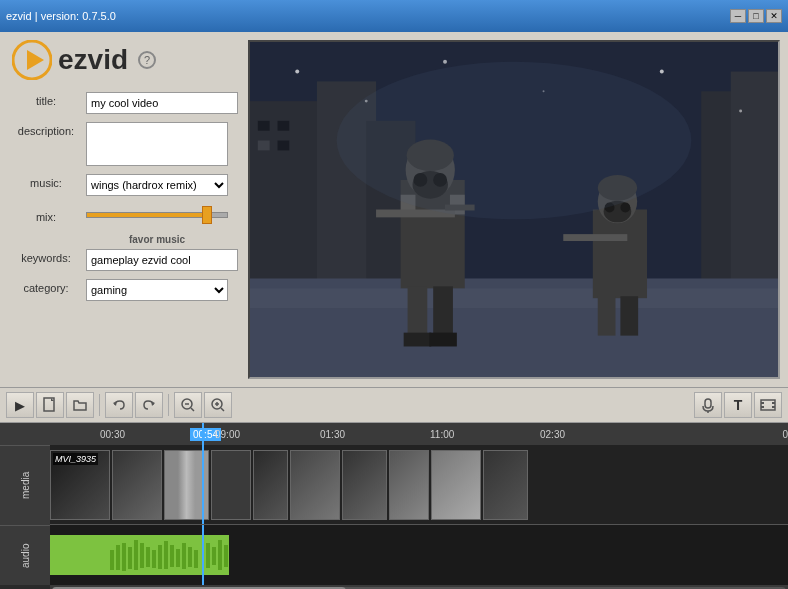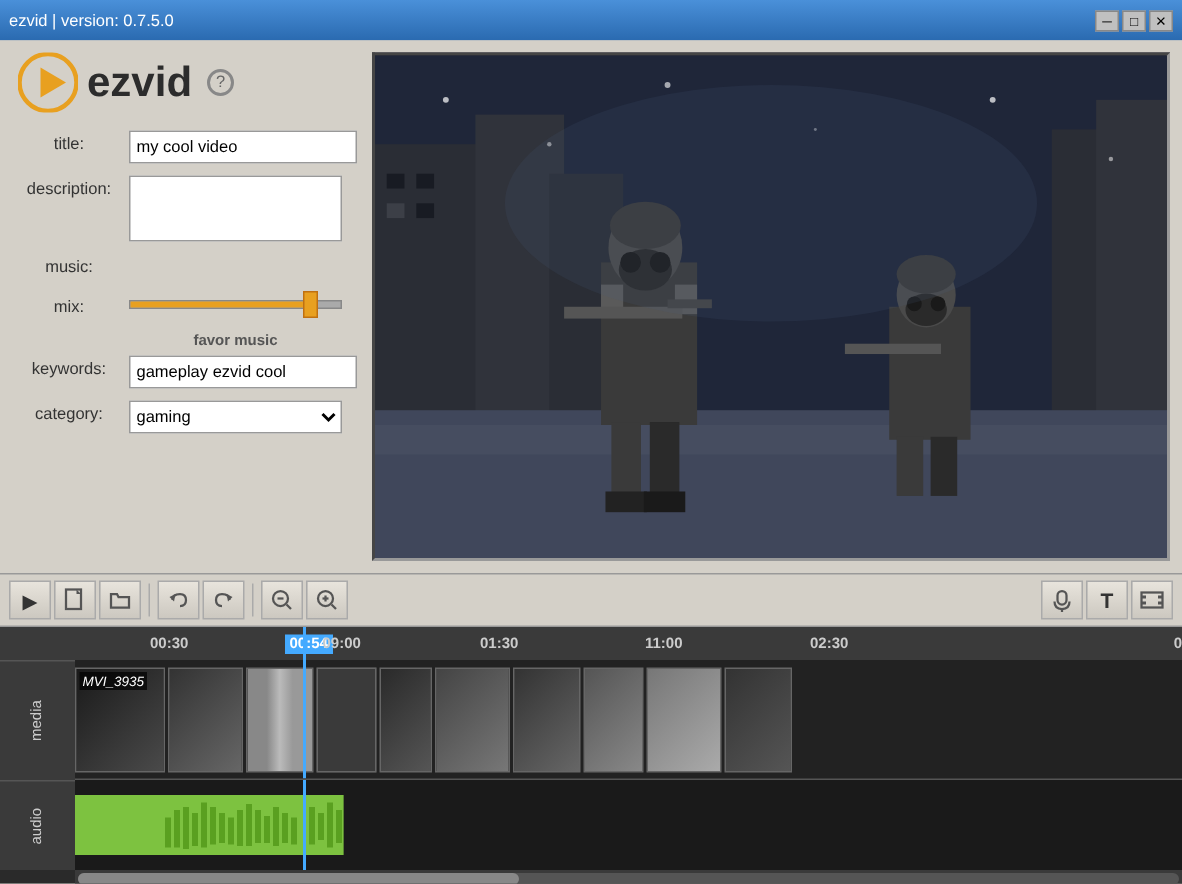--- a/index.html
+++ b/index.html
@@ -8,25 +8,25 @@
       font-size: 12px;
       background: #c0c0c0;
       width: 788px;
       height: 589px;
       overflow: hidden;
     }
 
     
     #titlebar {
       background: linear-gradient(to bottom, #4a90d9, #2a6ab0);
-      height: 27px;
+      height: 16px;
       display: flex;
       align-items: center;
       justify-content: space-between;
-      padding: 0 6px;
+      padding: 16px 6px;
       color: white;
       font-size: 11px;
     }
     #titlebar-controls {
       display: flex;
       gap: 2px;
     }
     .title-btn {
       width: 16px;
       height: 14px;
@@ -247,21 +247,20 @@
       display: flex;
       align-items: center;
       height: 100%;
       width: 100%;
       position: relative;
     }
     .time-marker {
       position: absolute;
       color: #ccc;
       font-size: 10px;
-      font-weight: bold;
     }
 
     
     #tracks-container {
       flex: 1;
       display: flex;
       overflow: hidden;
     }
     #track-labels {
       width: 50px;
@@ -439,20 +438,23 @@
         <input class="form-input" type="text" value="my cool video" style="">
       </div>
 
       <div class="form-row">
         <span class="form-label">description:</span>
         <textarea class="form-textarea" style=""></textarea>
       </div>
 
       <div class="form-row">
         <span class="form-label">music:</span>
+        <select class="form-select">
+          <option>wings (hardrox remix)</option>
+        </select>
       </div>
 
       <div class="mix-row">
         <span class="form-label">mix:</span>
         <div id="mix-slider-container">
           <div id="mix-track">
             <div id="mix-fill"></div>
           </div>
           <div id="mix-thumb"></div>
         </div>

